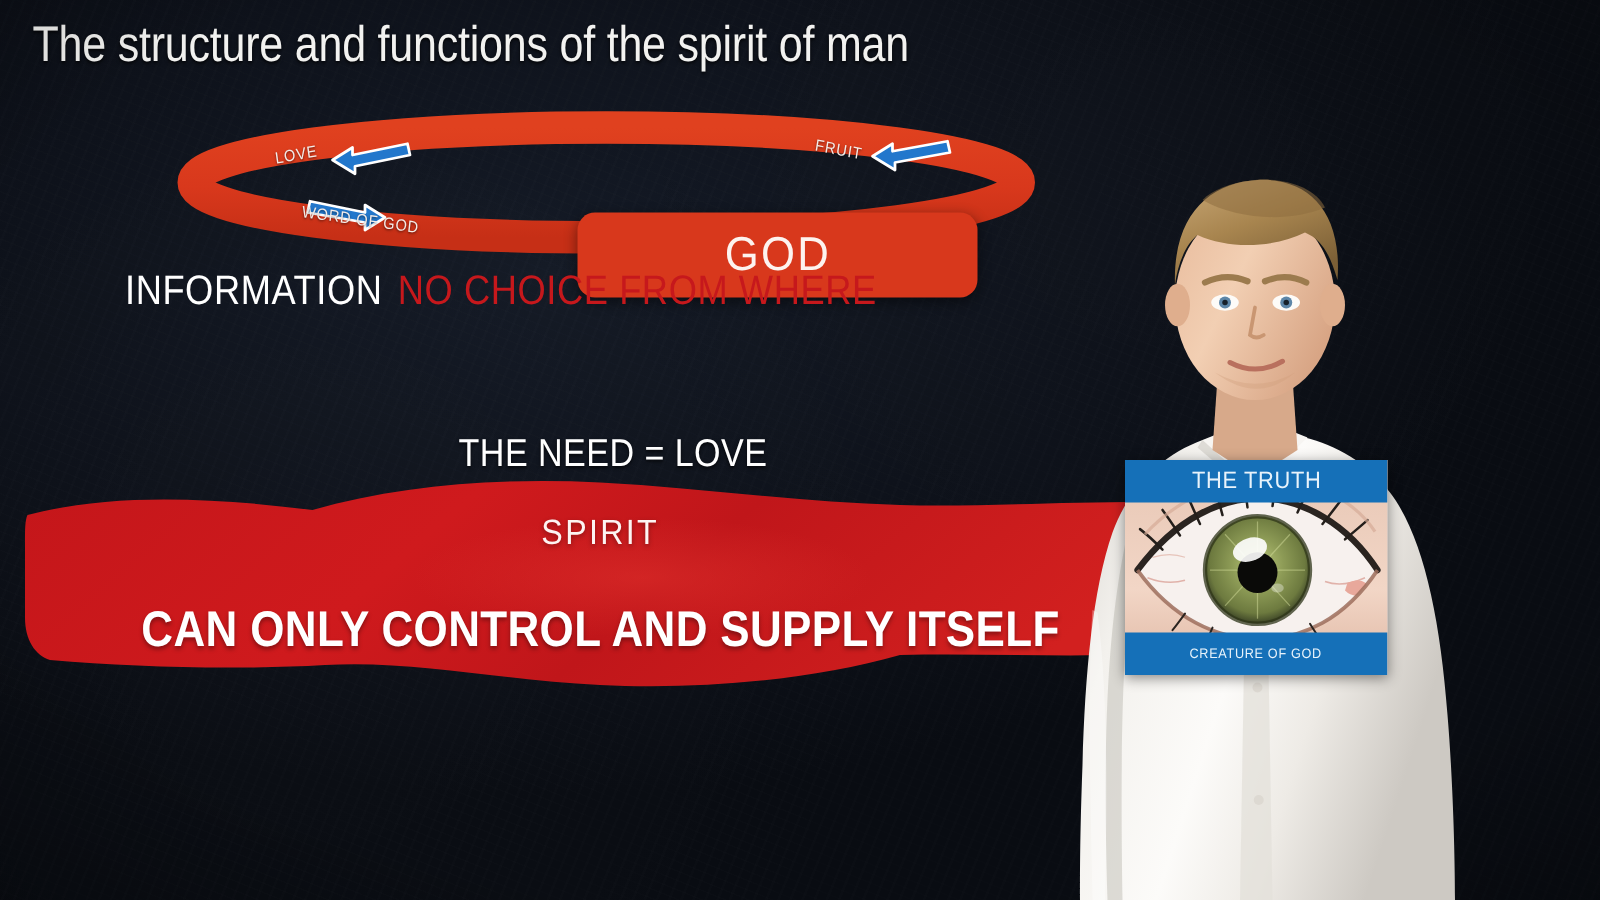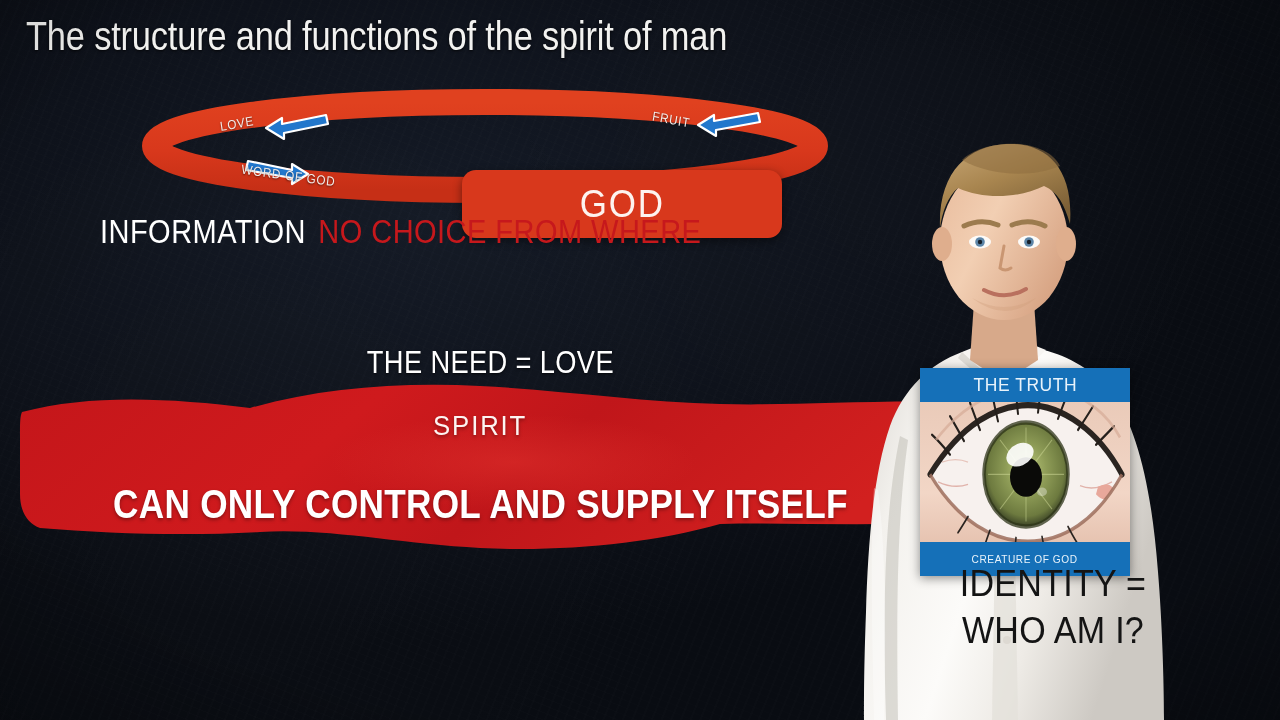--- a/index.html
+++ b/index.html
@@ -184,24 +184,24 @@
     top: 120px;
     width: 400px;
     height: 600px;
     z-index: 6;
   }
   #presenter svg { display: block; width: 100%; height: 100%; }
 
   
   #eye-card {
     position: absolute;
-    left: 920px;
+    left: 900px;
     top: 368px;
     width: 210px;
-    height: 208px;
+    height: 172px;
     z-index: 7;
     box-shadow: 0 2px 10px rgba(0,0,0,.45);
     overflow: hidden;
     background: #efdcd4;
   }
   #eye-card .eye-art { position: absolute; inset: 0; }
   #eye-card .eye-art svg { display: block; width: 100%; height: 100%; }
 
   .eye-banner {
     position: absolute;
@@ -500,19 +500,15 @@
     </div>
 
     <div class="eye-banner top">
       <span>THE TRUTH</span>
     </div>
     <div class="eye-banner bottom">
       <span>CREATURE OF GOD</span>
     </div>
   </div>
 
-  <div class="identity">
-    <div>IDENTITY =</div>
-    <div>WHO AM I?</div>
-  </div>
 
   <div id="vignette"></div>
 </div>
 
 </body></html>

